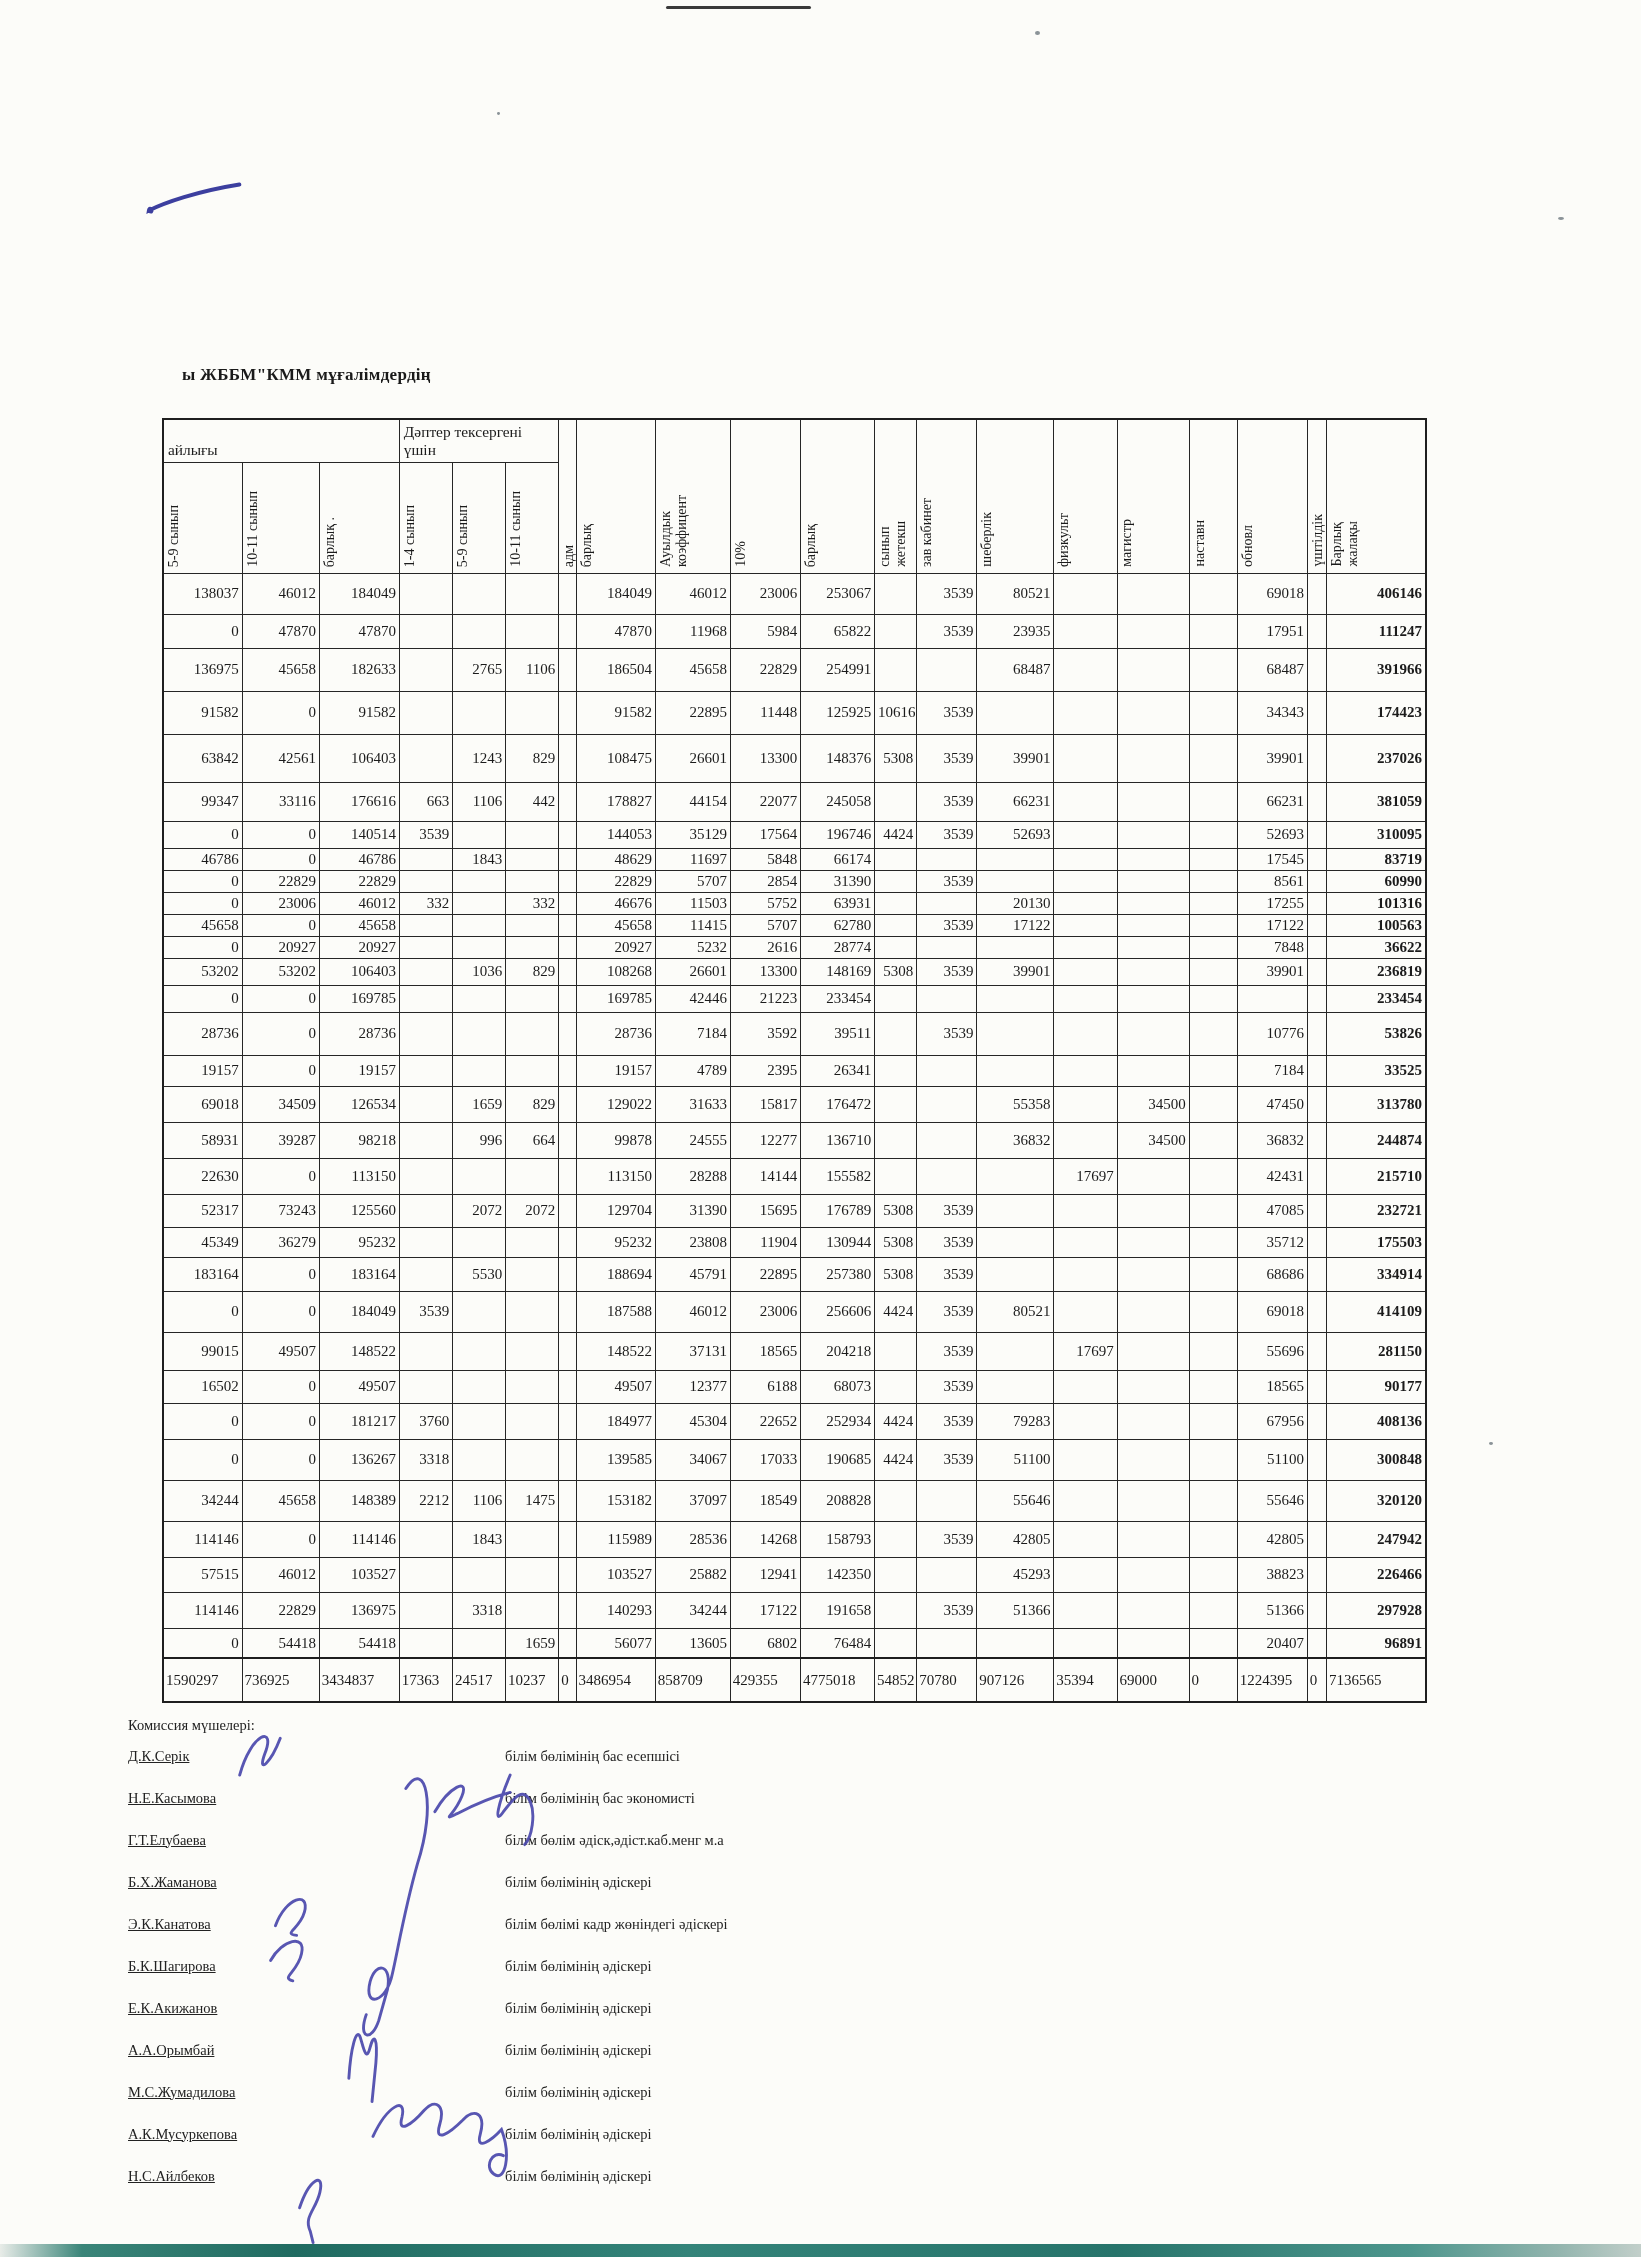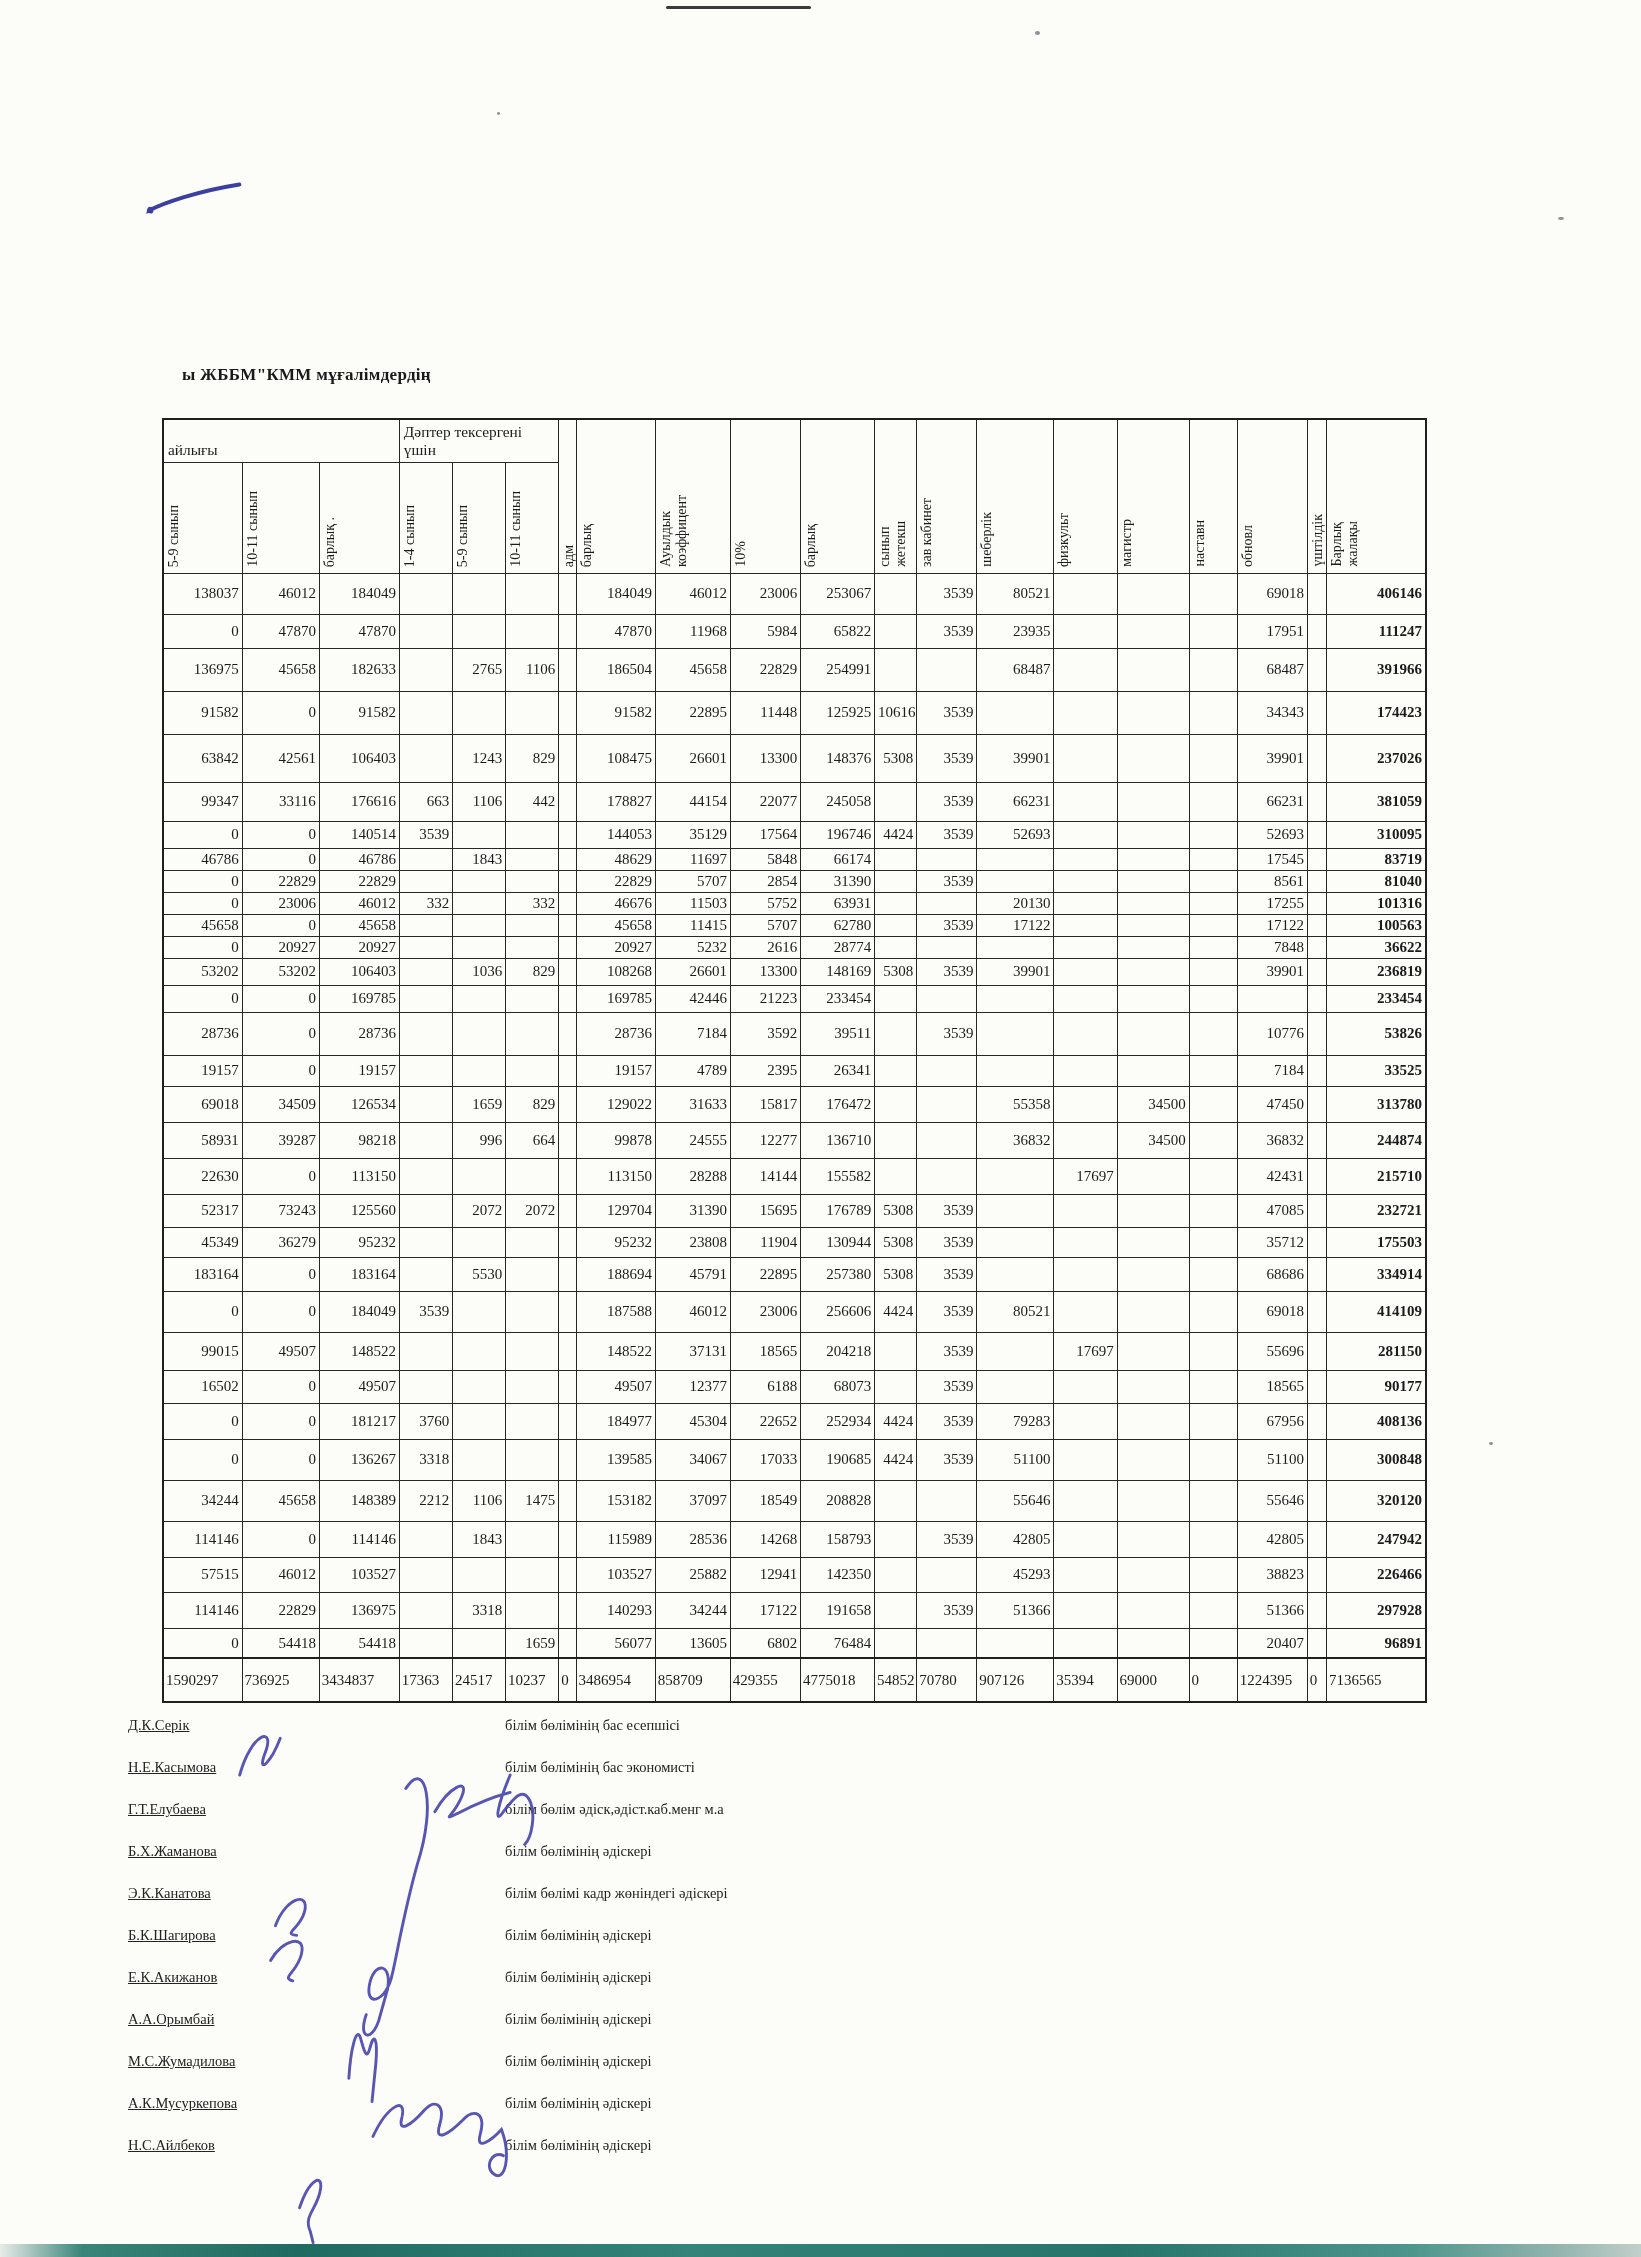--- a/index.html
+++ b/index.html
@@ -314,21 +314,21 @@
           <td>2854</td>
           <td>31390</td>
           <td></td>
           <td>3539</td>
           <td></td>
           <td></td>
           <td></td>
           <td></td>
           <td>8561</td>
           <td></td>
-          <td class="col-last">81040</td>
+          <td class="col-last">60990</td>
         </tr>
         <tr style="height: 22px;">
           <td>0</td>
           <td>23006</td>
           <td>46012</td>
           <td>332</td>
           <td></td>
           <td>332</td>
           <td></td>
           <td>46676</td>
@@ -849,20 +849,21 @@
           <td>0</td>
           <td>1224395</td>
           <td>0</td>
           <td>7136565</td>
         </tr>
       </tbody>
   </table>
 </div>
 
 <div class="commission">
+  <div class="commission-heading">Комиссия мүшелері:</div>
   <div id="commission-list">
       <div class="member-row">
         <span class="member-name">Д.К.Серік</span>
         <span class="member-role">білім бөлімінің бас есепшісі</span>
       </div>
       <div class="member-row">
         <span class="member-name">Н.Е.Касымова</span>
         <span class="member-role">білім бөлімінің бас экономисті</span>
       </div>
       <div class="member-row">

